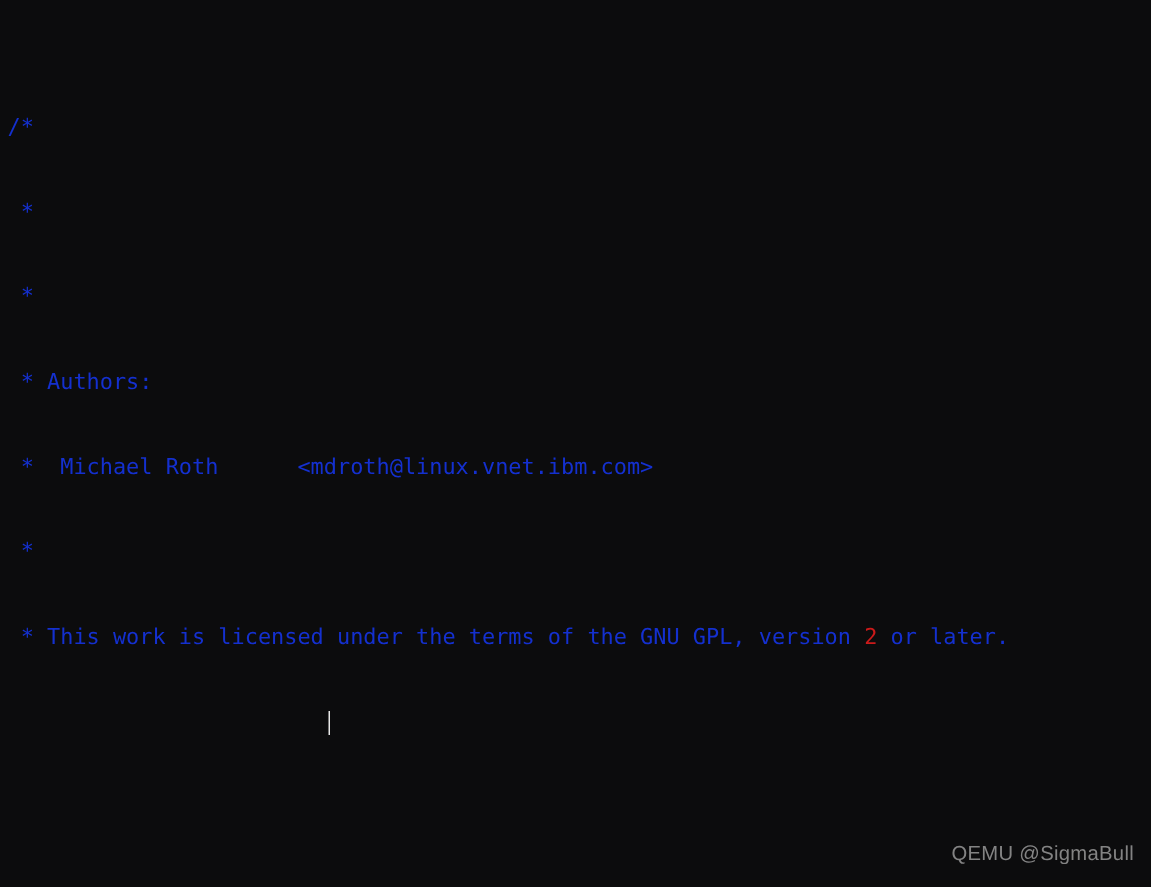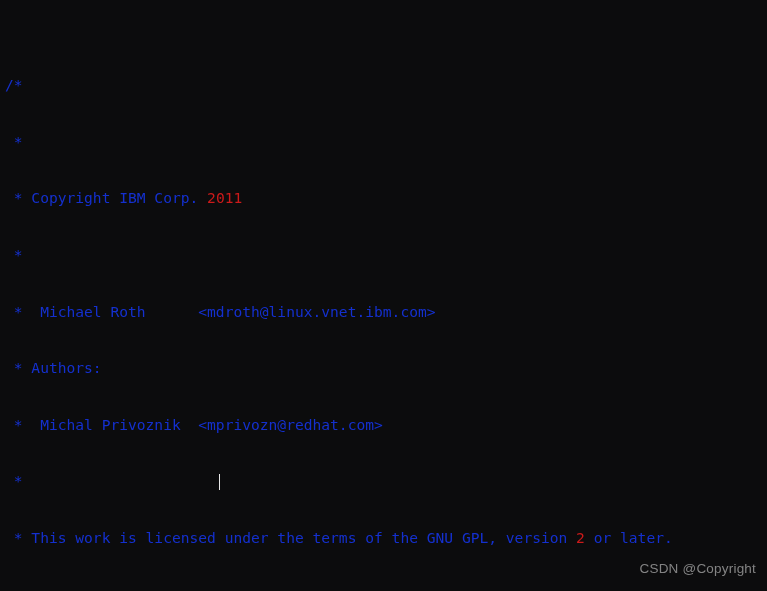--- a/index.html
+++ b/index.html
@@ -64,33 +64,31 @@
 </head>
 <body>
 
 <div id="editor">
 
   <div id="code">
 
     
     <div class="line"><span class="cm">/*</span></div>
     <div class="line"><span class="cm"> *</span></div>
-    <div class="line"><span class="cm"> * Copyright IBM Corp. </span><span class="num">2011</span></div>
     <div class="line"><span class="cm"> *</span></div>
+    <div class="line"><span class="cm"> * Authors:</span></div>
     <div class="line"><span class="cm"> *  Michael Roth      &lt;mdroth@linux.vnet.ibm.com&gt;</span></div>
-    <div class="line"><span class="cm"> * Authors:</span></div>
-    <div class="line"><span class="cm"> *  Michal Privoznik  &lt;mprivozn@redhat.com&gt;</span></div>
     <div class="line"><span class="cm"> *</span></div>
     <div class="line"><span class="cm"> * This work is licensed under the terms of the GNU GPL, version </span><span class="num">2</span><span class="cm"> or later.</span></div>
     
     
     
 
     
     
 
   </div>
 
   <div id="caret"></div>
 
-  <div id="watermark">CSDN @Copyright</div>
+  <div id="watermark">QEMU @SigmaBull</div>
 
 </div>
 
 </body></html>

